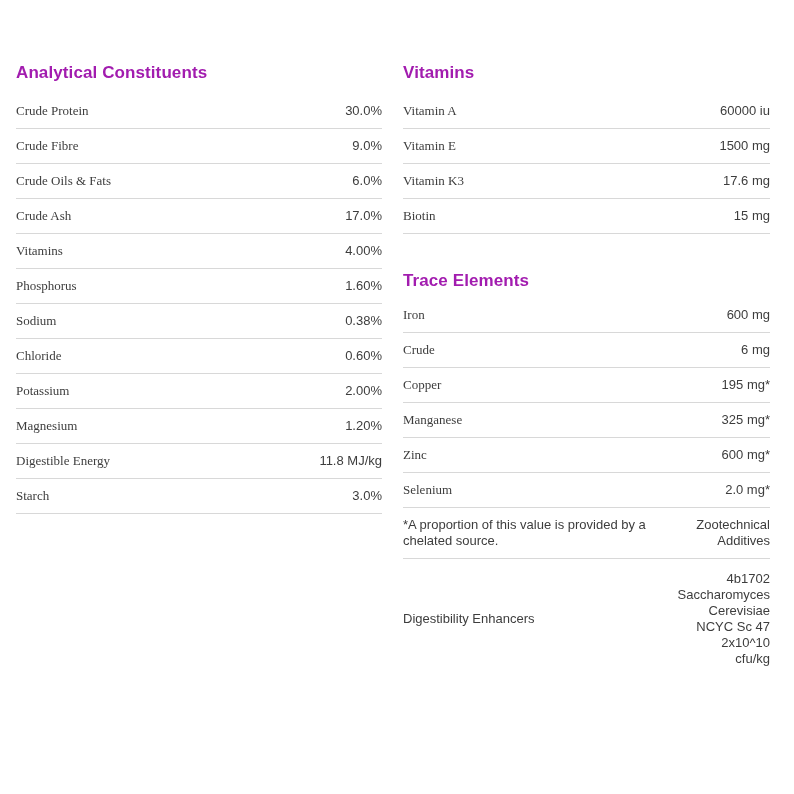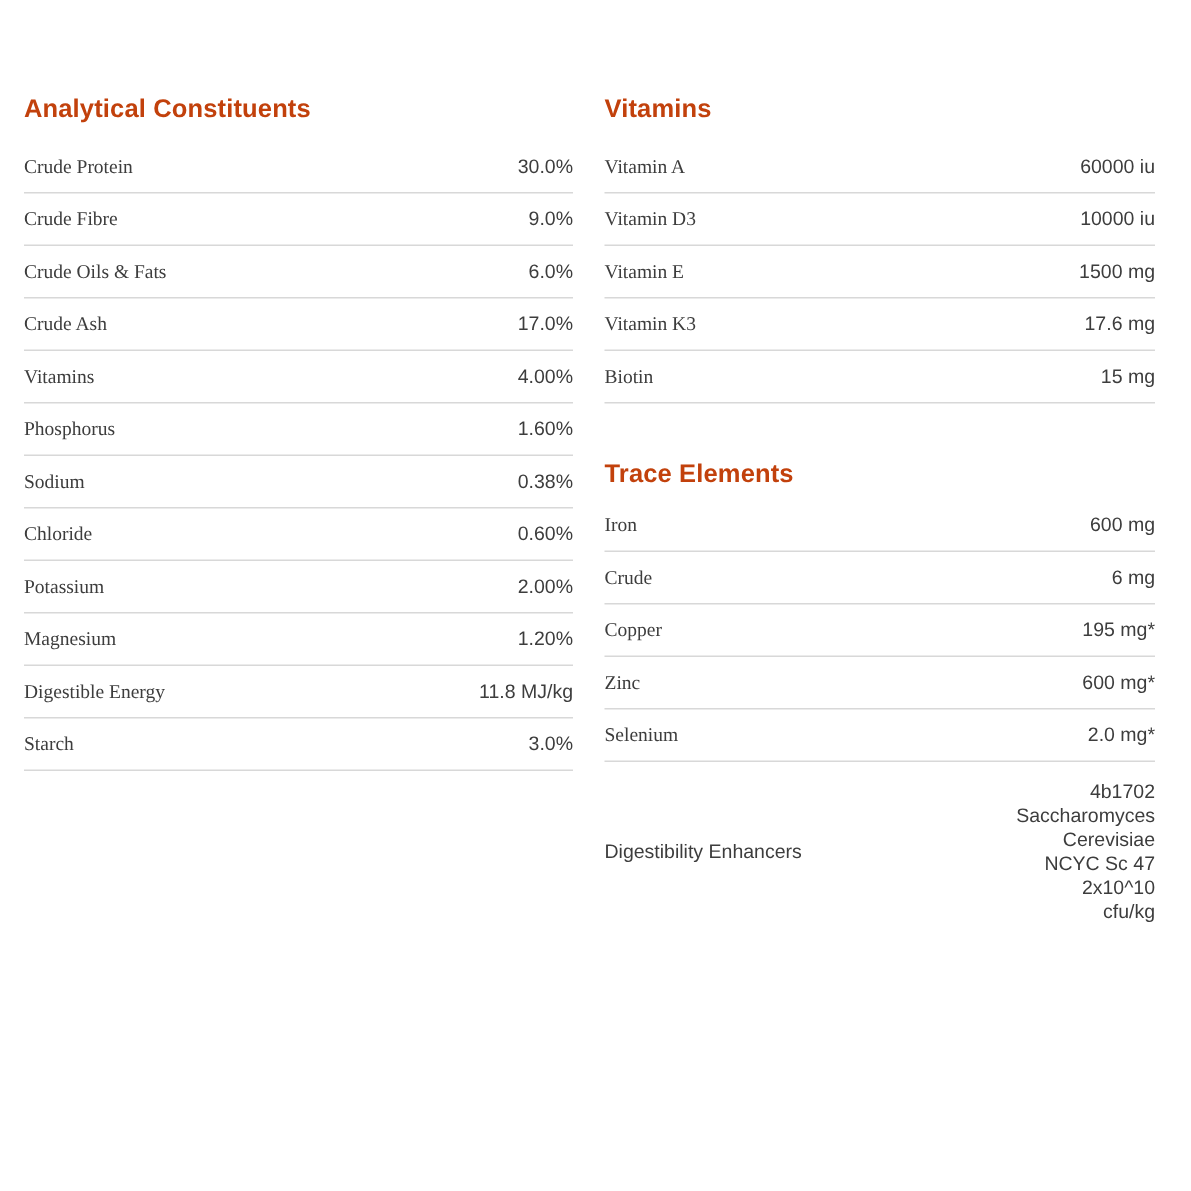--- a/index.html
+++ b/index.html
@@ -22,21 +22,21 @@
     padding: 62px 24px 0 16px;
   }
   .col-left  { width: 366px; margin-right: 21px; flex: 0 0 auto; }
   .col-right { width: 367px; flex: 0 0 auto; }
 
   .section-title {
     margin: 0 0 10px 0;
     font-size: 17px;
     line-height: 22px;
     font-weight: 700;
-    color: #c2410c;
+    color: #a21caf;
     letter-spacing: 0.1px;
   }
   .section-title.spaced { margin-top: 36px; margin-bottom: 6px; }
 
   .row {
     display: flex;
     justify-content: space-between;
     align-items: center;
     height: 34px;
     border-bottom: 1px solid #d8d8d8;
@@ -134,24 +134,20 @@
 
     <div class="col-right">
       <h2 class="section-title">Vitamins</h2>
 
       <div class="rows">
         <div class="row">
           <span class="lbl">Vitamin A</span>
           <span class="val">60000 iu</span>
         </div>
         <div class="row">
-          <span class="lbl">Vitamin D3</span>
-          <span class="val">10000 iu</span>
-        </div>
-        <div class="row">
           <span class="lbl">Vitamin E</span>
           <span class="val">1500 mg</span>
         </div>
         <div class="row">
           <span class="lbl">Vitamin K3</span>
           <span class="val">17.6 mg</span>
         </div>
         <div class="row">
           <span class="lbl">Biotin</span>
           <span class="val">15 mg</span>
@@ -167,29 +163,37 @@
         </div>
         <div class="row">
           <span class="lbl">Crude</span>
           <span class="val">6 mg</span>
         </div>
         <div class="row">
           <span class="lbl">Copper</span>
           <span class="val">195 mg*</span>
         </div>
         <div class="row">
+          <span class="lbl">Manganese</span>
+          <span class="val">325 mg*</span>
+        </div>
+        <div class="row">
           <span class="lbl">Zinc</span>
           <span class="val">600 mg*</span>
         </div>
         <div class="row">
           <span class="lbl">Selenium</span>
           <span class="val">2.0 mg*</span>
         </div>
       </div>
 
+      <div class="footnote-row">
+        <span class="foot-text">*A proportion of this value is provided by a chelated source.</span>
+        <span class="foot-right">Zootechnical Additives</span>
+      </div>
 
       <div class="digest-row">
         <span class="digest-lbl">Digestibility Enhancers</span>
         <span class="digest-val">4b1702
 Saccharomyces
 Cerevisiae
 NCYC Sc 47
 2x10^10
 cfu/kg</span>
       </div>

